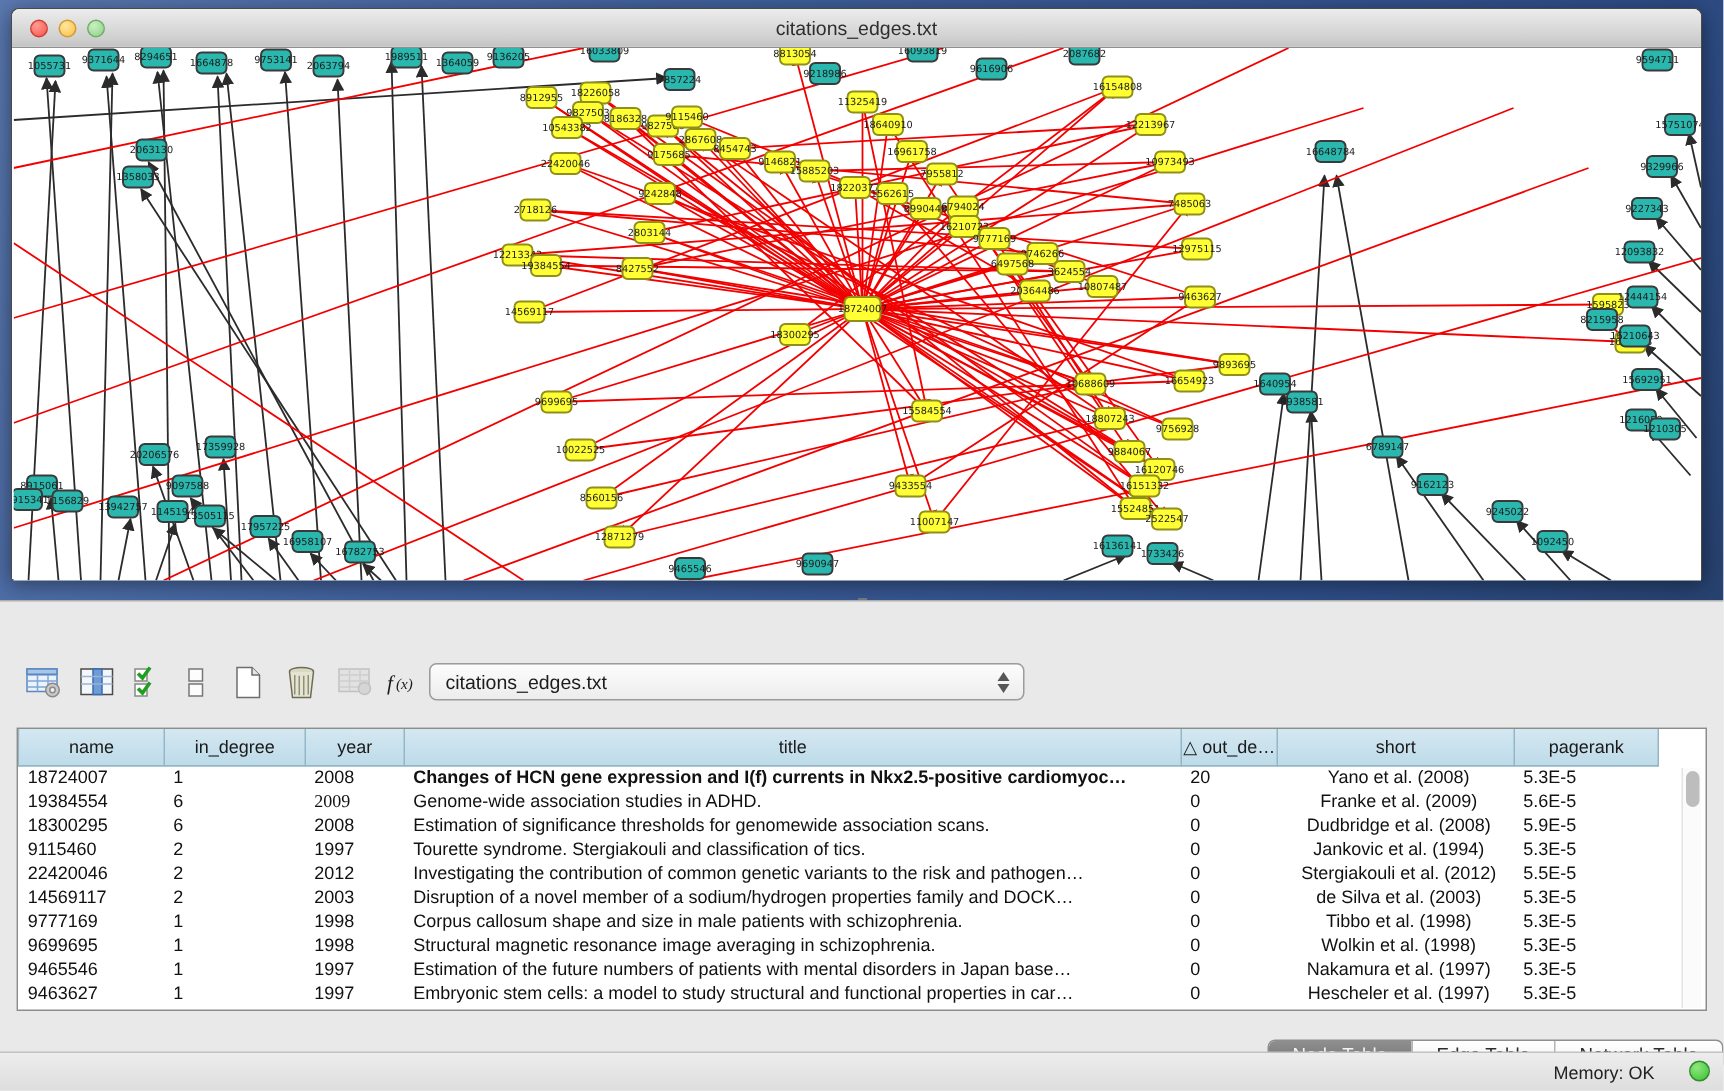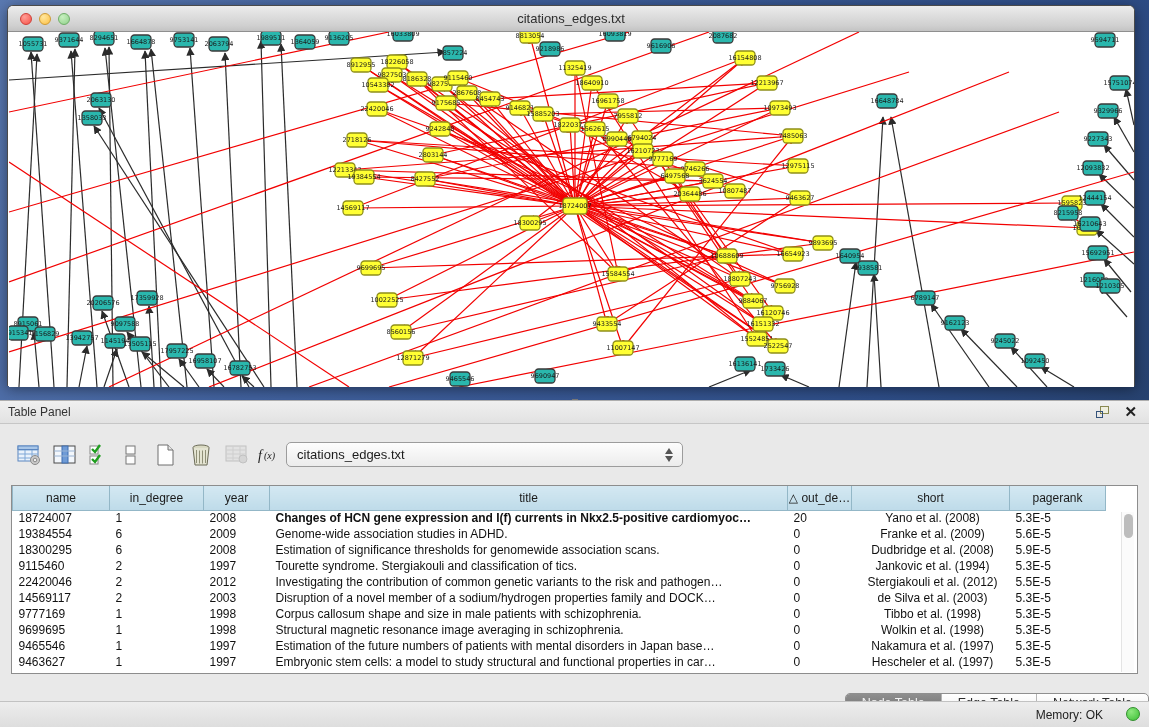--- a/index.html
+++ b/index.html
@@ -722,28 +722,20 @@
           </g>
         </svg>
       </div>
   </div>
 
   <div id="divider">
     <div class="grip"></div>
   </div>
 
   <div id="table-panel">
-    <div id="panel-titlebar">
-      <span id="panel-title">Table Panel</span>
-      <span id="float-btn">
-          <span class="sq1"></span>
-          <span class="sq2"></span>
-        </span>
-      <span id="close-btn">✕</span>
-    </div>
 
     <div id="toolbar">
       <div id="table-selector">
         <span>citations_edges.txt</span>
         <span id="selector-stepper"></span>
       </div>
     <div class="tool-btn" style="left: 6px;">
           <svg width="24" height="22">
             <rect x="1" y="2" width="20" height="15" fill="#eaf2fb" stroke="#5b86c0"></rect>
             <path d="M1 6h20M1 10h20M1 14h20M8 2v15M15 2v15" stroke="#7fa7d6" stroke-width="1"></path>
@@ -820,21 +812,21 @@
               <td style="width: 94px;">1</td>
               <td style="width: 66px;">2008</td>
               <td style="width: 518px; font-weight: bold;">Changes of HCN gene expression and I(f) currents in Nkx2.5-positive cardiomyoc…</td>
               <td style="width: 64px;">20</td>
               <td class="c" style="width: 158px;">Yano et al. (2008)</td>
               <td style="width: 96px;">5.3E-5</td>
             </tr>
             <tr>
               <td style="width: 97px;">19384554</td>
               <td style="width: 94px;">6</td>
-              <td style="width: 66px;">2009</td>
+              <td style="width: 66px; font-family: Liberation Serif, serif;">2009</td>
               <td style="width: 518px;">Genome-wide association studies in ADHD.</td>
               <td style="width: 64px;">0</td>
               <td class="c" style="width: 158px;">Franke et al. (2009)</td>
               <td style="width: 96px;">5.6E-5</td>
             </tr>
             <tr>
               <td style="width: 97px;">18300295</td>
               <td style="width: 94px;">6</td>
               <td style="width: 66px;">2008</td>
               <td style="width: 518px;">Estimation of significance thresholds for genomewide association scans.</td>

